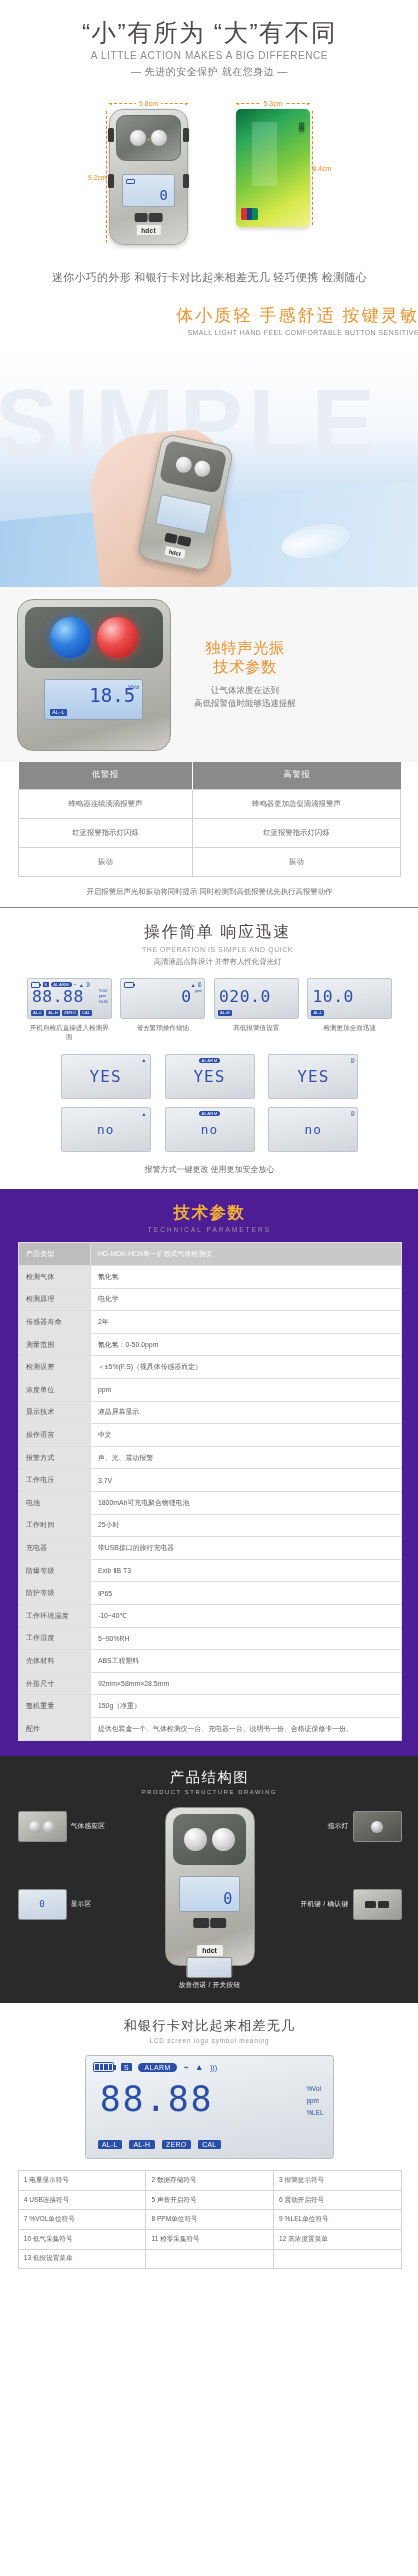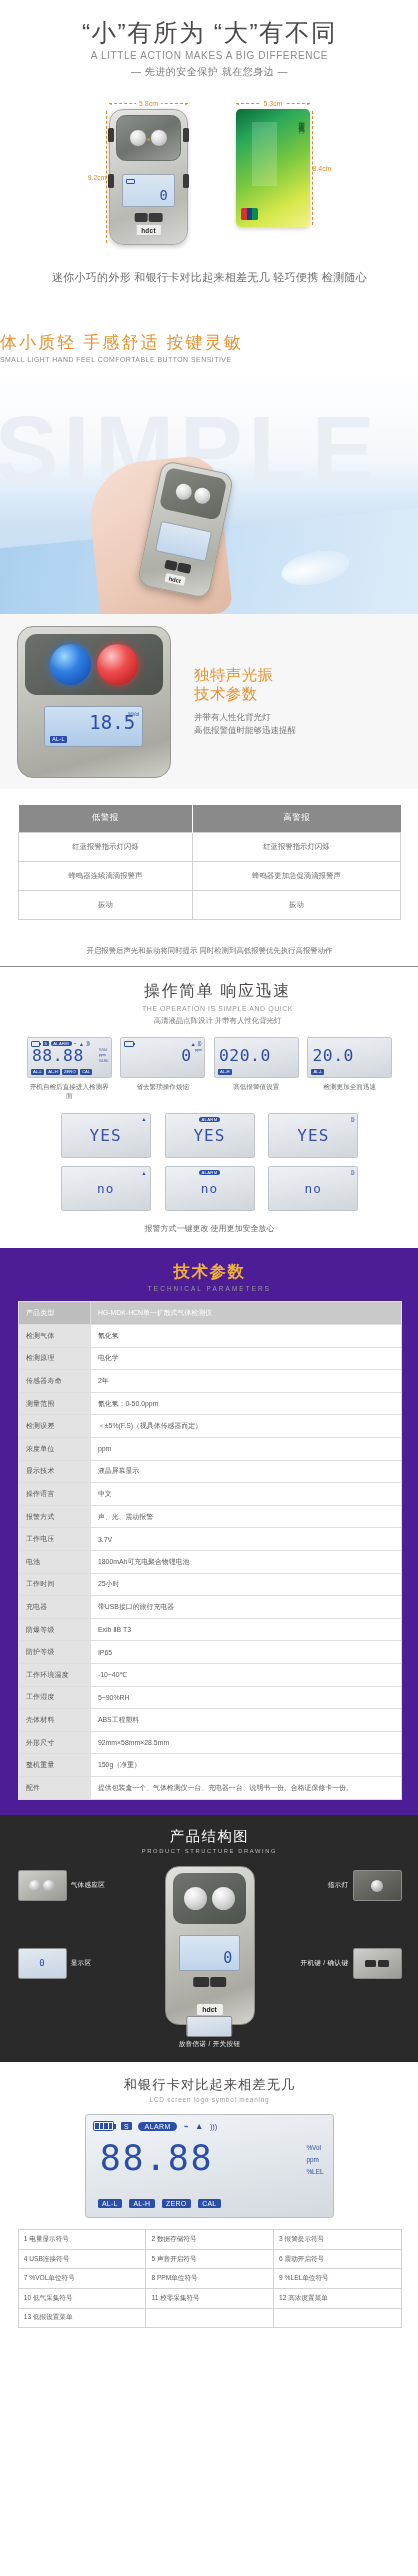--- a/index.html
+++ b/index.html
@@ -143,21 +143,21 @@
     position: absolute; left: 16px; top: 12.7px; width: 25.4px; height: 64px;
     background: rgba(255,255,255,.18); filter: blur(0.5px);
   }
 
   .caption-line {
     text-align: center; font-size: 11px; color: #6e6e6e;
     padding: 7.4px 0 15px; letter-spacing: 0.3px;
   }
 
   
-  .light-head { text-align: left; padding: 3.2px 0 2.1px; margin-top: 27px; }
+  .light-head { text-align: right; padding: 3.2px 0 2.1px; }
   .light-head .cn { font-size: 17px; color: #e8922f; letter-spacing: 2.1px; }
   .light-head .en { font-size: 6.9px; color: #8c8c8c; letter-spacing: 0.5px; margin-top: 2.1px; }
 
   
   .hand-scene {
     position: relative; height: 244px; margin-top: 5.3px; overflow: hidden;
     background: linear-gradient(180deg,#ffffff 0%,#f4f8fc 35%,#cfe2f4 62%,#bcd8f0 100%);
   }
   .hand-scene .watermark {
     position: absolute; left: -5.3px; top: 32px; width: 429px;
@@ -244,30 +244,30 @@
     position: absolute; right: 7.4px; top: 4.2px;
     font-family: "DejaVu Sans Mono", monospace; font-size: 19px; color: #2b4ea8;
   }
   .alarm-hero .dev-lcd .unit {
     position: absolute; right: 3.2px; top: 5.3px; font-size: 4.8px; color: #2b4ea8;
   }
   .alarm-hero .dev-lcd .tag {
     position: absolute; left: 4.2px; bottom: 3.2px; background: #2b4ea8; color: #fff;
     font-size: 5.3px; padding: 0.5px 2.6px; border-radius: 1.1px; letter-spacing: 0.3px;
   }
-  .alarm-text { padding-left: 12.7px; }
+  .alarm-text { padding-left: 12.7px; text-align: center; }
   .alarm-text .t1 {
     font-size: 15.4px; color: #e8922f; line-height: 1.25; letter-spacing: 0.5px;
   }
   .alarm-text .t2 {
     font-size: 8.5px; color: #7a7a7a; margin-top: 7.4px; line-height: 1.6;
   }
 
   
-  .alarm-table { width: 383px; margin: 16px auto; border-collapse: collapse; }
+  .alarm-table { width: 383px; margin: 0 auto; border-collapse: collapse; }
   .alarm-table th {
     background: #8a8a8a; color: #fff; font-size: 8.5px; font-weight: normal;
     padding: 7.4px 0; border-right: 0.5px solid #fff; letter-spacing: 0.5px;
   }
   .alarm-table th:last-child { border-right: none; }
   .alarm-table td {
     font-size: 7.4px; color: #6b6b6b; text-align: center; padding: 9px 0;
     border: 0.5px solid #d2d2d2;
   }
   .alarm-foot {
@@ -562,41 +562,41 @@
           <div class="tag">AL-L</div>
         </div>
       </div>
     </div>
     <div class="alarm-text">
       <div class="t1">
         <div>独特声光振</div>
         <div>技术参数</div>
       </div>
       <div class="t2">
-        <div>并带有人性化背光灯</div>
+        <div>让气体浓度在达到</div>
         <div>高低报警值时能够迅速提醒</div>
       </div>
     </div>
   </section>
 
   <table class="alarm-table">
     <thead>
       <tr>
         <th>低警报</th>
         <th>高警报</th>
       </tr>
     </thead>
     <tbody>
       <tr>
+        <td>蜂鸣器连续滴滴报警声</td>
+        <td>蜂鸣器更加急促滴滴报警声</td>
+      </tr>
+      <tr>
         <td>红蓝报警指示灯闪烁</td>
         <td>红蓝报警指示灯闪烁</td>
-      </tr>
-      <tr>
-        <td>蜂鸣器连续滴滴报警声</td>
-        <td>蜂鸣器更加急促滴滴报警声</td>
       </tr>
       <tr>
         <td>振动</td>
         <td>振动</td>
       </tr>
     </tbody>
   </table>
 
   <div class="alarm-foot">开启报警后声光和振动将同时提示 同时检测到高低报警优先执行高报警动作</div>
   <div class="hr-thick"></div>
@@ -646,21 +646,21 @@
     </div>
 
     <div class="lcd-card">
       <div class="lcd-digits">020.0</div>
       <div class="lcd-tags">
         <span class="lcd-tag">AL-H</span>
       </div>
     </div>
 
     <div class="lcd-card">
-      <div class="lcd-digits">20.0</div>
+      <div class="lcd-digits">10.0</div>
       <div class="lcd-tags">
         <span class="lcd-tag">AL-L</span>
       </div>
     </div>
   </div>
 
   <div class="caption-row">
     <span>开机自检后直接进入检测界面</span>
     <span>省去繁琐操作烦恼</span>
     <span>高低报警值设置</span>

